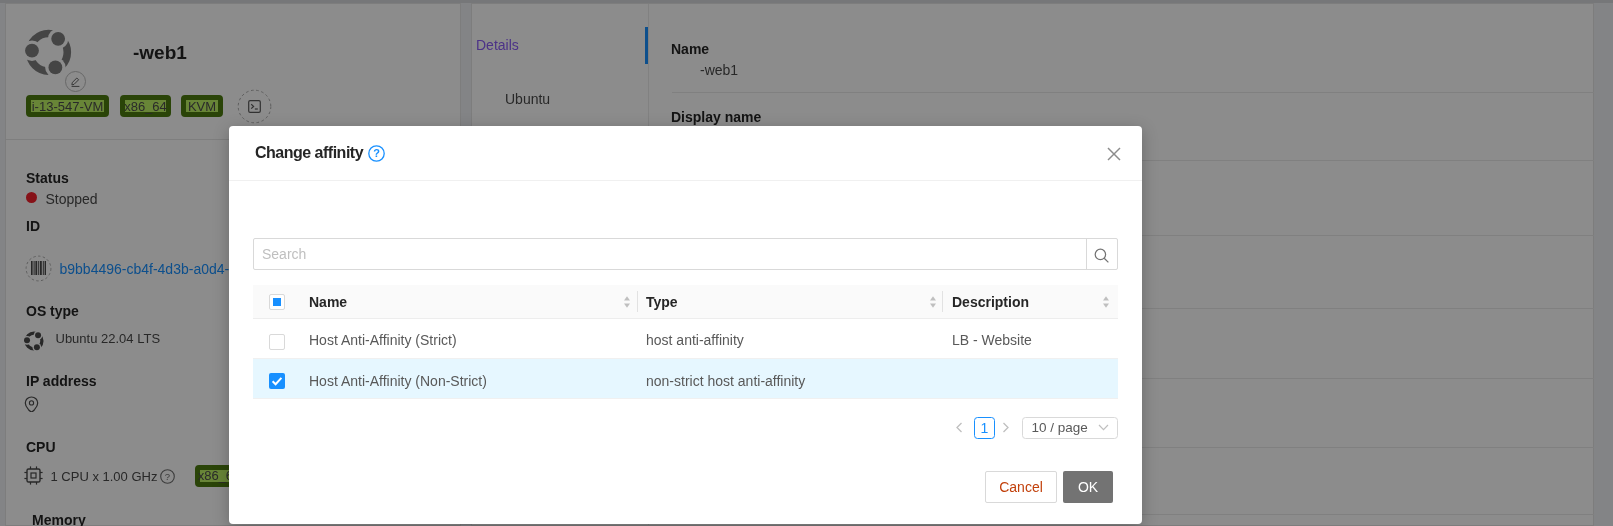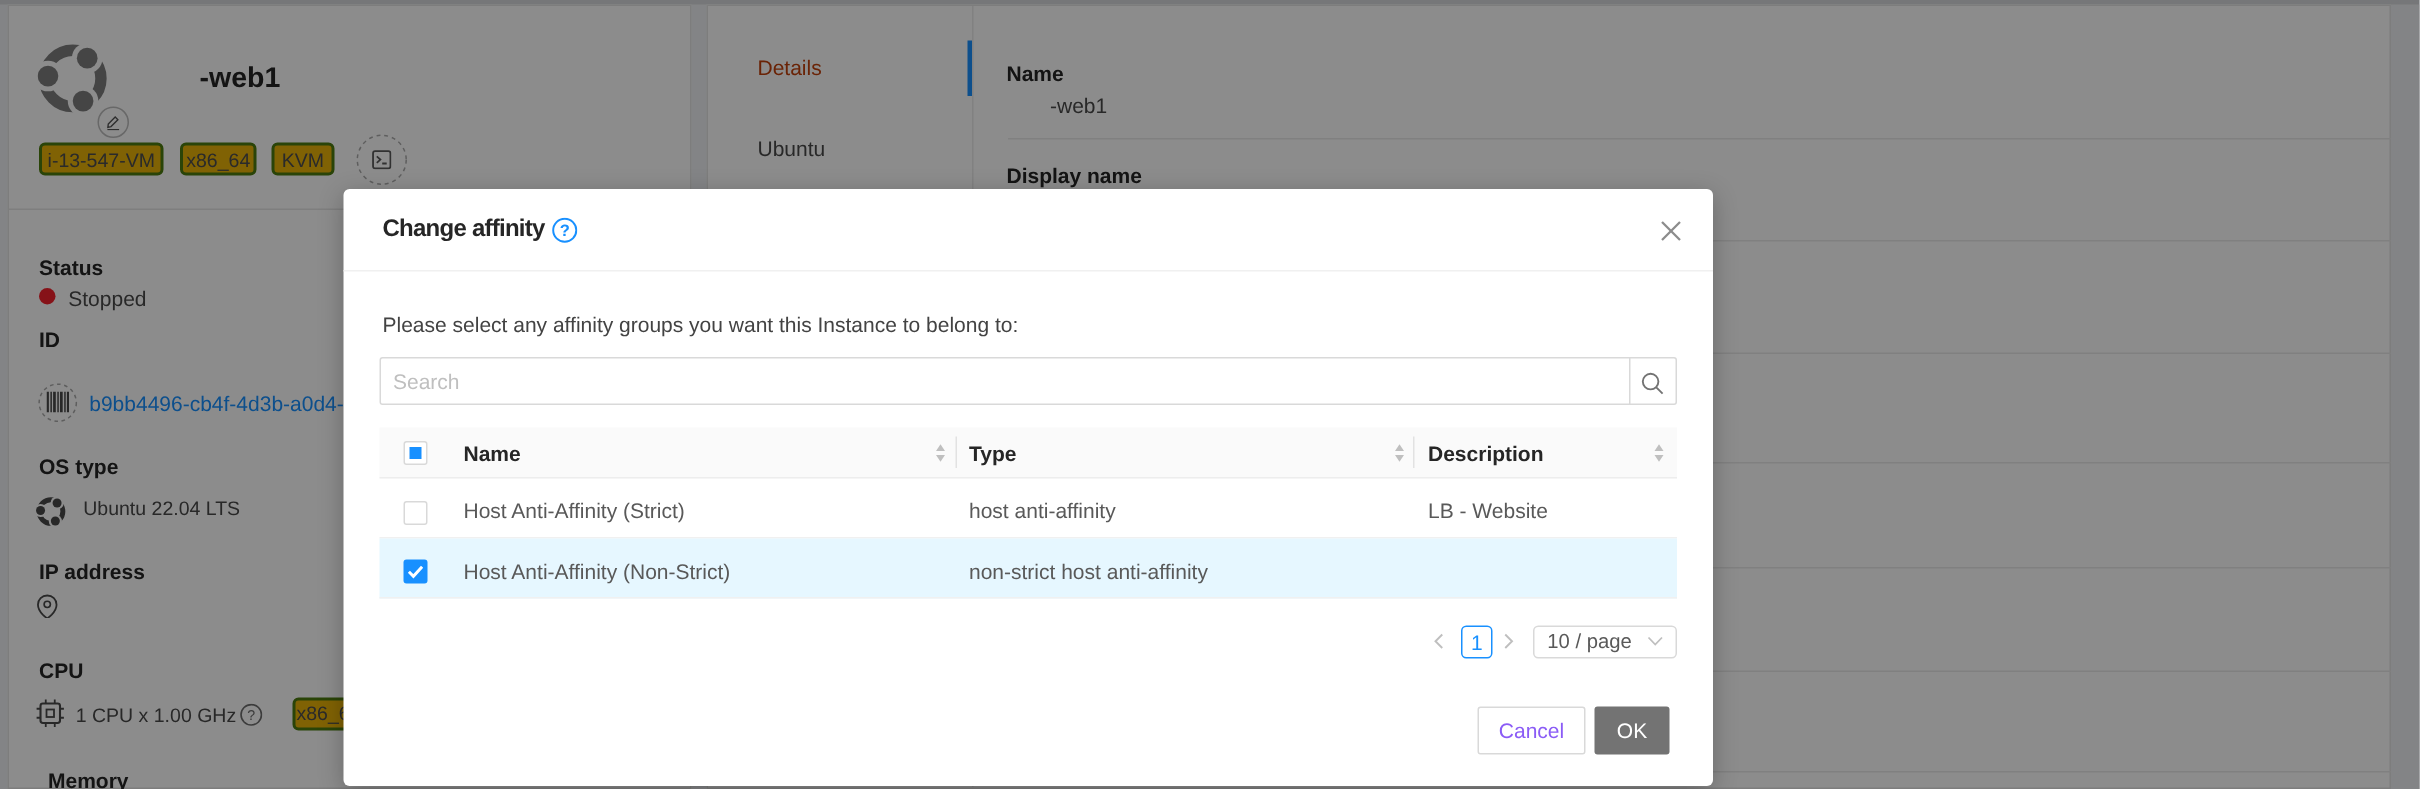--- a/index.html
+++ b/index.html
@@ -1,21 +1,21 @@
 <!DOCTYPE html>
 <html><head>
 <meta charset="utf-8">
 <style>
 *{margin:0;padding:0;box-sizing:border-box}
 html,body{width:1613px;height:526px;overflow:hidden}
 body{position:relative;background:#eef0f4;font-family:"Liberation Sans",sans-serif;font-size:14px;color:#595959}
 .abs{position:absolute}
 .b{font-weight:bold;color:#262626}
 .card{position:absolute;background:#fff;border:1px solid #e3e3e3}
-.tag{position:absolute;border:2px solid #4d7c0f;background:#eab308;border-radius:4px;color:#4d4d4d;font-size:13px;display:flex;align-items:center;justify-content:center}
+.tag{position:absolute;border:5px solid #4d7c0f;background:#bef264;border-radius:4px;color:#4d4d4d;font-size:13px;display:flex;align-items:center;justify-content:center}
 .t{position:absolute;white-space:nowrap;line-height:1}
 </style>
 </head>
 <body>
 
 <div id="bg" class="abs" style="left:0;top:0;width:1613px;height:526px">
   <div class="abs" style="left:0;top:0;width:1613px;height:3px;background:#d7d9dc"></div>
 
   <div class="card" style="left:5px;top:3px;width:456px;height:523px"></div>
 
@@ -116,21 +116,21 @@
   <div class="t" style="left:50.5px;top:470px;color:#4a4a4a;font-size:13px">1 CPU x 1.00 GHz</div>
   <svg class="abs" style="left:160px;top:469px" width="15" height="15" viewBox="0 0 15 15">
     <circle cx="7.5" cy="7.5" r="6.8" fill="none" stroke="#6e6e6e" stroke-width="1.1"></circle>
     <text x="7.5" y="10.9" font-size="9.5" fill="#6e6e6e" text-anchor="middle" font-family="Liberation Sans">?</text>
   </svg>
   <div class="tag" style="left:195px;top:464.5px;width:48px;height:22px">x86_64</div>
 
   <div class="t b" style="left:32px;top:512.7px">Memory</div>
 
   <div class="card" style="left:471px;top:3px;width:1123px;height:523px"></div>
-  <div class="t" style="left:505px;top:38.1px;color:#c2410c">Details</div>
+  <div class="t" style="left:476px;top:38.1px;color:#8b5cf6">Details</div>
   <div class="t" style="left:505px;top:91.7px;color:#4a4a4a">Ubuntu</div>
   <div class="abs" style="left:648px;top:4px;width:1px;height:521px;background:#ececec"></div>
   <div class="abs" style="left:645px;top:26.5px;width:2.5px;height:37.5px;background:#1890ff"></div>
 
   <div class="t b" style="left:671px;top:42.1px">Name</div>
   <div class="t" style="left:700px;top:63.1px;color:#4a4a4a">-web1</div>
   <div class="t b" style="left:671px;top:109.9px">Display name</div>
   <div class="abs" style="left:672px;top:91.5px;width:922px;height:1px;background:#e9e9e9"></div>
   <div class="abs" style="left:672px;top:160px;width:922px;height:1px;background:#e9e9e9"></div>
   <div class="abs" style="left:672px;top:235px;width:922px;height:1px;background:#e9e9e9"></div>
@@ -147,21 +147,20 @@
   <svg class="abs" style="left:139px;top:19px" width="17" height="17" viewBox="0 0 17 17">
     <circle cx="8.5" cy="8.5" r="7.7" fill="none" stroke="#1890ff" stroke-width="1.3"></circle>
     <text x="8.5" y="12.4" font-size="11" font-weight="bold" fill="#1890ff" text-anchor="middle" font-family="Liberation Sans">?</text>
   </svg>
   <svg class="abs" style="left:878px;top:21px" width="14" height="14" viewBox="0 0 14 14">
     <line x1="1" y1="1" x2="13" y2="13" stroke="#8c8c8c" stroke-width="1.5"></line>
     <line x1="13" y1="1" x2="1" y2="13" stroke="#8c8c8c" stroke-width="1.5"></line>
   </svg>
   <div class="abs" style="left:0;top:54px;width:913px;height:1px;background:#f0f0f0"></div>
 
-  <div class="t" style="left:26px;top:82.5px;font-size:14px;color:#434343">Please select any affinity groups you want this Instance to belong to:</div>
 
   <div class="abs" style="left:24px;top:112px;width:865px;height:32px;border:1px solid #d9d9d9;border-radius:2px"></div>
   <div class="abs" style="left:857px;top:112px;width:1px;height:32px;background:#d9d9d9"></div>
   <div class="t" style="left:33px;top:121.1px;color:#bfbfbf">Search</div>
   <svg class="abs" style="left:864.5px;top:121.5px" width="16" height="16" viewBox="0 0 16 16">
     <circle cx="6.4" cy="6.4" r="5.2" fill="none" stroke="#737373" stroke-width="1.25"></circle>
     <line x1="10.2" y1="10.2" x2="14.4" y2="14.4" stroke="#737373" stroke-width="1.25"></line>
   </svg>
 
   <div class="abs" style="left:24px;top:159px;width:865px;height:33.5px;background:#fafafa;border-bottom:1px solid #ededed"></div>
@@ -207,15 +206,15 @@
   <div class="abs" style="left:745px;top:291px;width:21px;height:21.5px;border:1px solid #1890ff;border-radius:3.5px;display:flex;align-items:center;justify-content:center;color:#1890ff">1</div>
   <svg class="abs" style="left:773px;top:296px" width="8" height="11" viewBox="0 0 8 11">
     <path d="M1.5 1 L6 5.5 L1.5 10" fill="none" stroke="#bfbfbf" stroke-width="1.3"></path>
   </svg>
   <div class="abs" style="left:793px;top:291px;width:96px;height:21.5px;border:1px solid #d9d9d9;border-radius:3.5px"></div>
   <div class="t" style="left:802.5px;top:295.2px;font-size:13.5px;color:#595959">10 / page</div>
   <svg class="abs" style="left:869px;top:298px" width="11" height="7" viewBox="0 0 11 7">
     <path d="M1 1 L5.5 5.7 L10 1" fill="none" stroke="#bfbfbf" stroke-width="1.2"></path>
   </svg>
 
-  <div class="abs" style="left:756px;top:345px;width:72px;height:31.5px;border:1px solid #d9d9d9;border-radius:2px;display:flex;align-items:center;justify-content:center;color:#8b5cf6">Cancel</div>
+  <div class="abs" style="left:756px;top:345px;width:72px;height:31.5px;border:1px solid #d9d9d9;border-radius:2px;display:flex;align-items:center;justify-content:center;color:#c2410c">Cancel</div>
   <div class="abs" style="left:834px;top:345px;width:50px;height:31.5px;border-radius:2px;background:#737373;display:flex;align-items:center;justify-content:center;color:#fff">OK</div>
 </div>
 
 </body></html>

